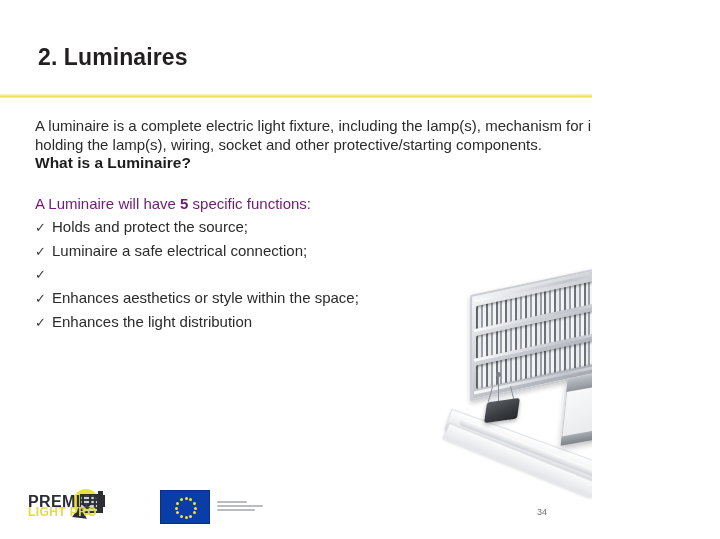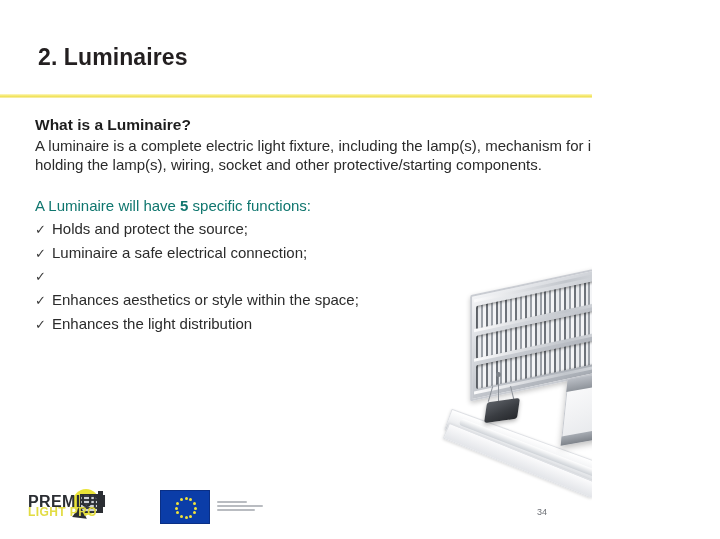--- a/index.html
+++ b/index.html
@@ -59,21 +59,21 @@
     font-size: 15px;
     line-height: 19px;
     color: #2b2b2b;
     width: 650px;
   }
 
   #functions-intro {
     margin-top: 22px;
     font-size: 15px;
     line-height: 19px;
-    color: #0f766e;
+    color: #701a75;
   }
   #functions-intro b { font-weight: bold; }
 
   #functions-list {
     margin-top: 2px;
     list-style: none;
   }
 
   .fn-item {
     font-size: 15px;
@@ -370,23 +370,23 @@
 </head>
 <body>
 
 <div id="slide">
 
   <div id="slide-title">2. Luminaires</div>
   <div id="title-rule"></div>
 
   <div id="body">
 
+    <div id="lead-paragraph">A luminaire is a complete electric light fixture, including the lamp(s), mechanism for inserting or holding the lamp(s), wiring, socket and other protective/starting components.</div>
+
     <div id="lead-heading">What is a Luminaire?</div>
-
-    <div id="lead-paragraph">A luminaire is a complete electric light fixture, including the lamp(s), mechanism for inserting or holding the lamp(s), wiring, socket and other protective/starting components.</div>
 
     <div id="functions-intro">
       <span>A Luminaire will have </span><b>5</b><span> specific functions:</span>
     </div>
 
     <ul id="functions-list">
       <li class="fn-item">
         <span class="fn-check">✓</span>
         <span>Holds and protect the source;</span>
       </li>

